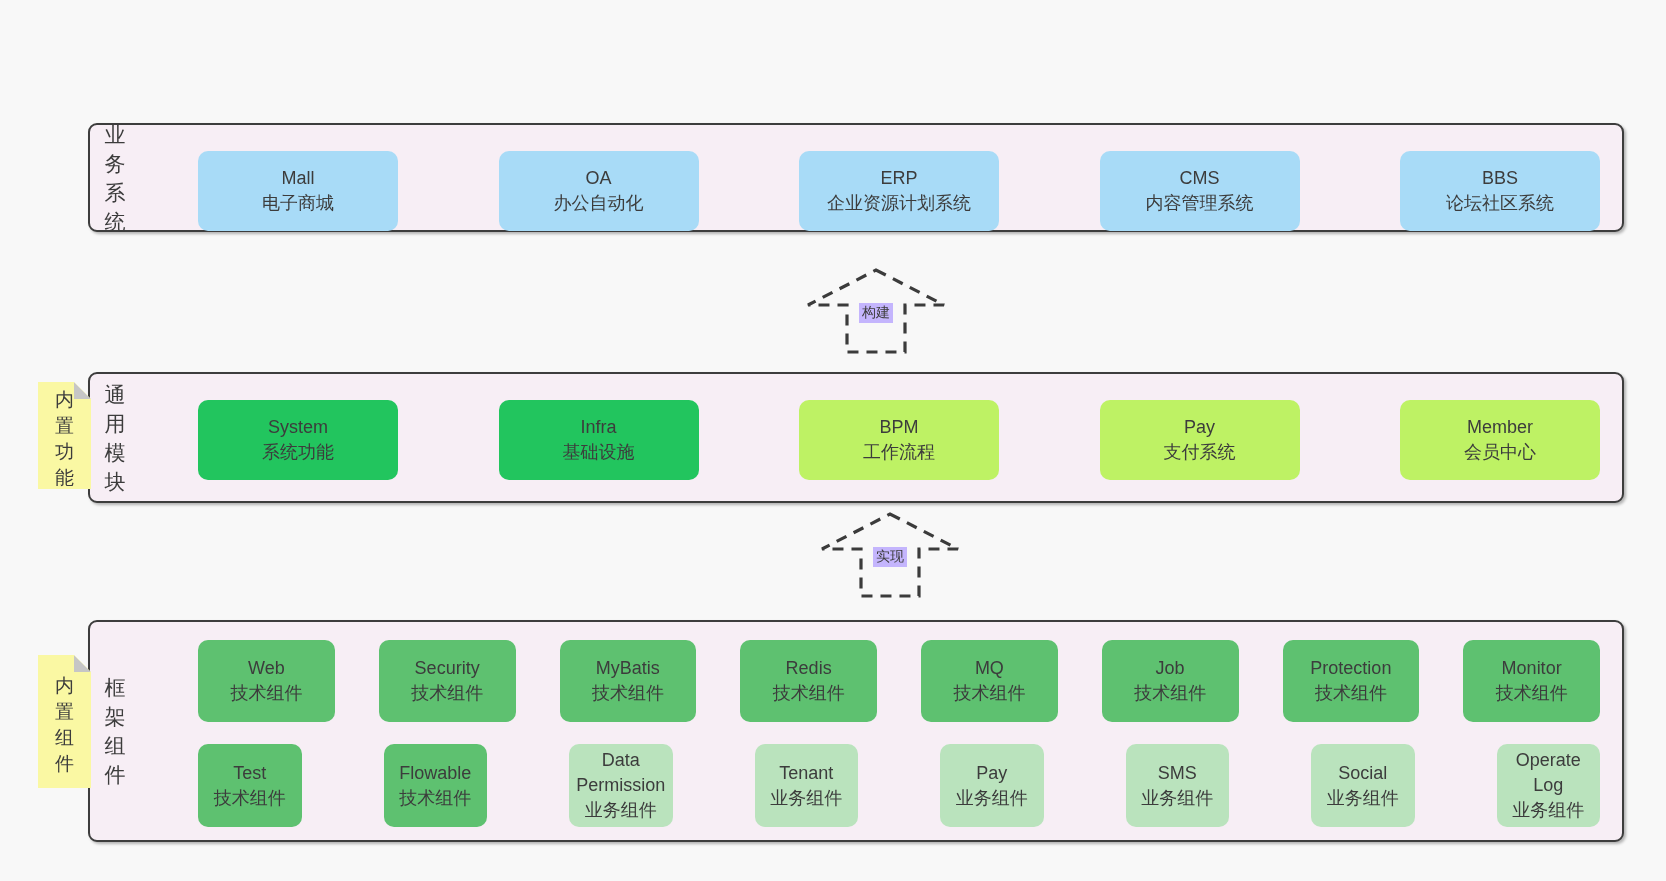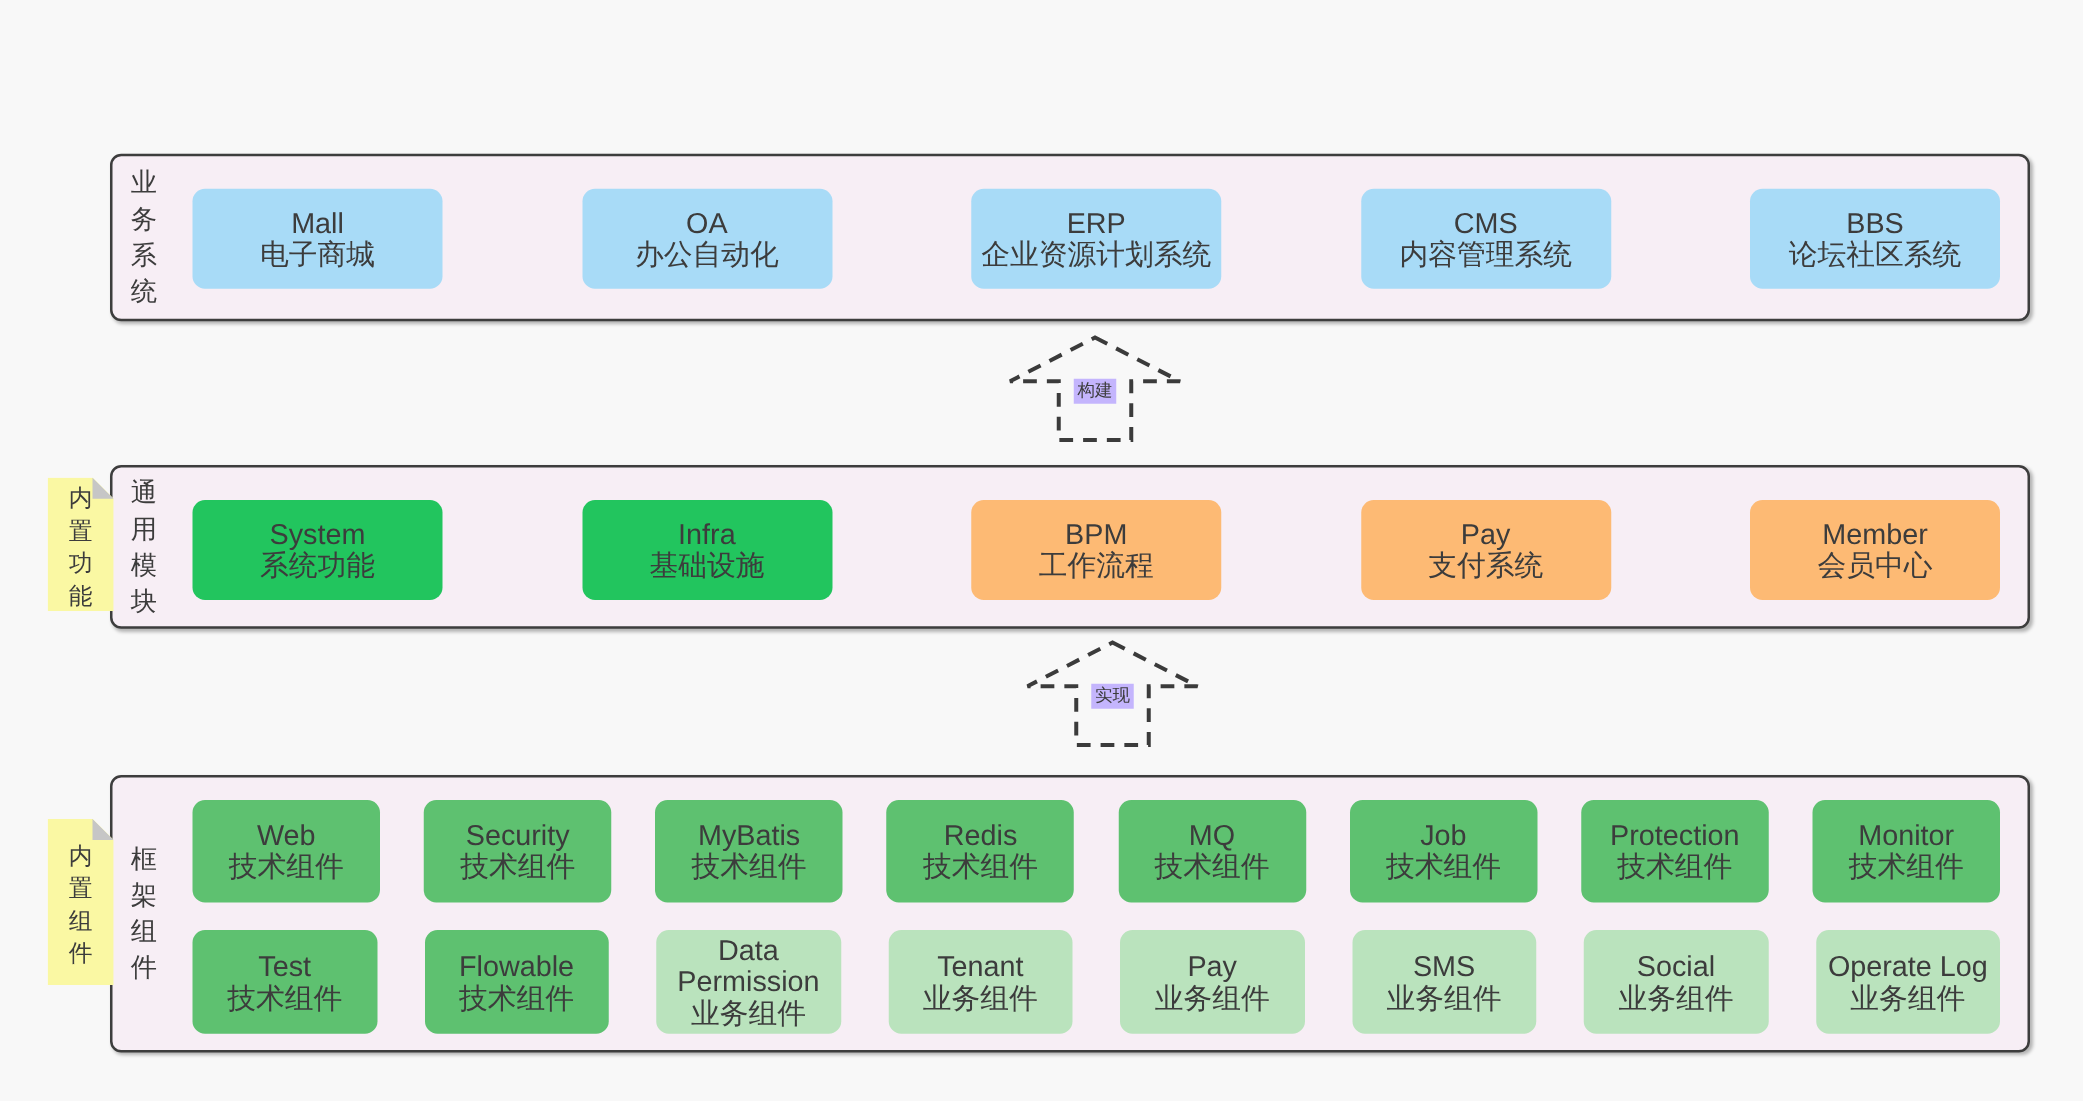--- a/index.html
+++ b/index.html
@@ -10,48 +10,49 @@
     color:#3c3c3c;
     position:relative;
     overflow:hidden;
   }
   .panel {
     position:absolute; left:88px; width:1536px;
     background:#f7eef5;
     border:2px solid #3d3d3d; border-radius:9px;
     box-shadow:2px 2px 3px rgba(0,0,0,.28);
   }
-  #panel-business   { top:123px; height:134px; }
+  #panel-business   { top:123px; height:109px; }
   #panel-modules    { top:372px; height:131px; }
   #panel-components { top:620px; height:222px; }
 
   .vlabel {
     position:absolute; left:13px; top:50%; transform:translateY(-50%);
     width:24px; word-break:break-all; text-align:center;
     font-size:21px; line-height:29px; color:#3c3c3c;
   }
   .boxrow {
     position:absolute; left:64px; right:22px;
     display:flex; justify-content:space-between;
   }
   .row-one   { top:26px;  height:80px; }
   .row-c1    { top:18px;  height:82px; }
   .row-c2    { top:122px; height:83px;gap:38px; }
 
   .box {
     width:200px; height:100%;
     border-radius:10px;
     display:flex; flex-direction:column; justify-content:center; align-items:center;
-    text-align:center; font-size:23px; line-height:25px;
+    text-align:center; font-size:18px; line-height:25px;
     padding:12px 6px;
+    margin-left:44px;
   }
   .box8 { width:150px; }
   .box[data-color="blue"]       { background:#a8dbf7; }
   .box[data-color="red"]        { background:#22c55e; }
-  .box[data-color="pink"]       { background:#fdba74; }
+  .box[data-color="pink"]       { background:#bef264; }
   .box[data-color="green"]      { background:#5ec170; }
   .box[data-color="lightgreen"] { background:#bae3bd; }
 
   .sticky {
     position:absolute; left:38px; width:53px;
     background:#faf8a3; z-index:3;
     clip-path:polygon(0 0, calc(100% - 17px) 0, 100% 17px, 100% 100%, 0 100%);
     display:flex; align-items:center; justify-content:center;
   }
   #sticky-modules    { top:382px; height:107px; }

